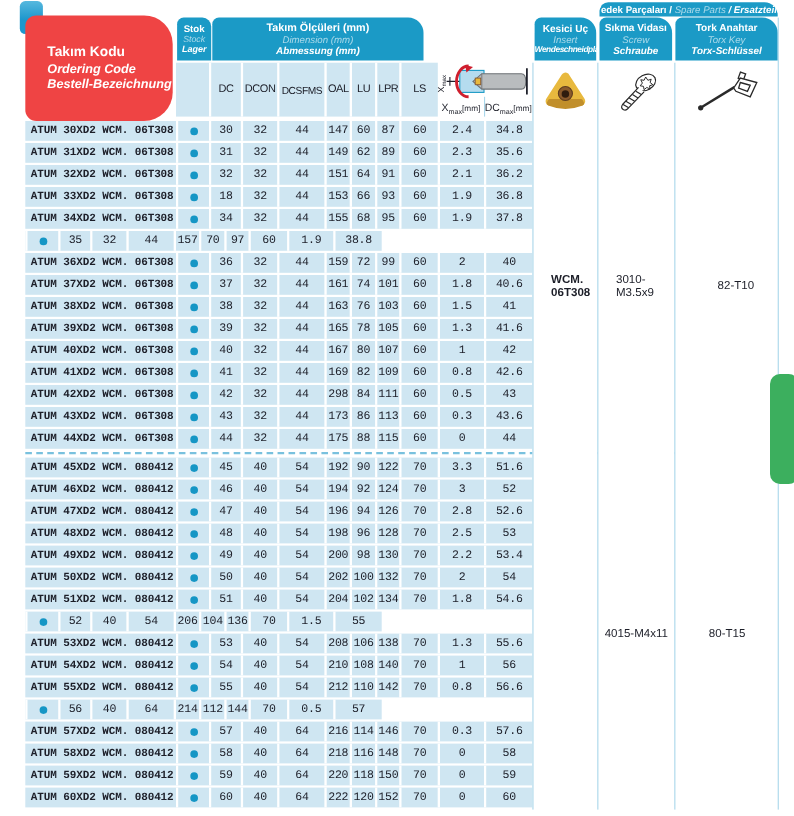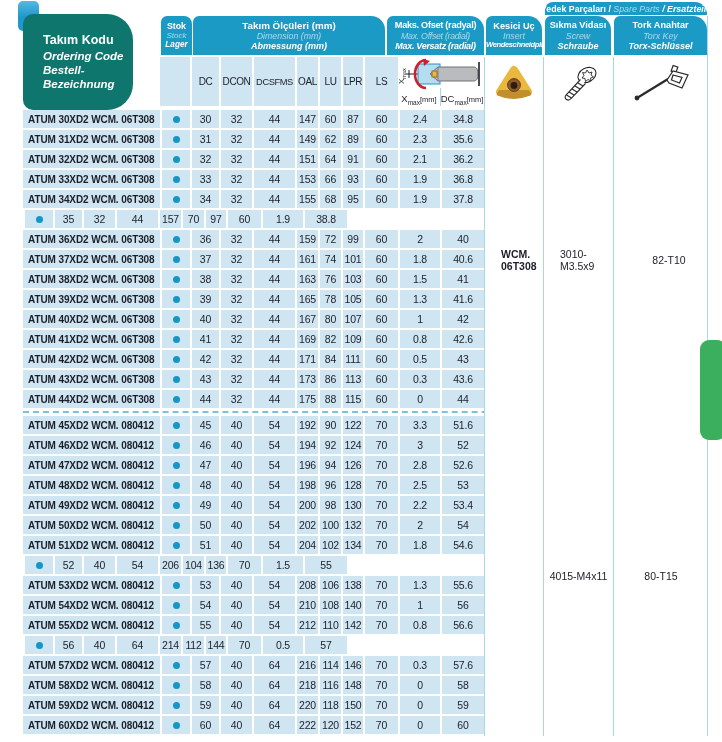--- a/index.html
+++ b/index.html
@@ -1,21 +1,21 @@
 <!DOCTYPE html>
 <html><head>
 <meta charset="utf-8">
 <style>
   html,body{margin:0;padding:0;background:#fff;}
   .page{position:relative;width:722px;height:742px;background:#fff;overflow:hidden;
         font-family:"Liberation Sans",sans-serif;}
   
   .tab-blue{position:absolute;left:18px;top:1px;width:21px;height:30px;border-radius:5px;
             background:linear-gradient(#56b8de,#1e97cd 55%);}
-  .hdr-red{position:absolute;left:23px;top:14px;width:110px;height:96px;background:#0f766e;
+  .hdr-red{position:absolute;left:23px;top:14px;width:134px;height:96px;background:#ef4444;
            border-radius:10px 26px 26px 10px;color:#fff;display:flex;flex-direction:column;
            justify-content:center;padding-left:20px;box-sizing:border-box;line-height:1.22;}
   .hdr-red .r1{font-size:12.5px;font-weight:700;}
   .hdr-red .r2{font-size:11.5px;font-weight:700;font-style:italic;}
   .hdr-teal{position:absolute;top:16px;height:39px;background:#1b9ac6;border-radius:6px 14px 0 0;
             color:#fff;display:flex;flex-direction:column;justify-content:center;text-align:center;
             line-height:1.15;box-sizing:border-box;}
   .h1{font-size:9.8px;font-weight:700;}
   .h2{font-size:8.8px;font-style:italic;color:rgba(255,255,255,.62);}
   .h3{font-size:9px;font-weight:700;font-style:italic;}
@@ -36,21 +36,21 @@
   .subcell{box-sizing:border-box;height:49px;background:#cfe6f2;border-left:2px solid #fff;
            display:flex;align-items:center;justify-content:center;font-size:10px;font-weight:500;
            color:#1c1e28;letter-spacing:-0.4px;}
   .subcell:first-child{border-left:none;}
   .off-label{position:absolute;top:90px;height:16px;display:flex;align-items:flex-end;justify-content:center;
              font-size:9.5px;font-weight:500;color:#1c1e28;}
   .off-label sub{font-size:6.5px;line-height:1;}
   .off-label .unit{font-size:7.5px;}
   .vsep{position:absolute;background:#a9d6ea;width:1px;}
   
-  .rows{position:absolute;left:23px;top:110px;width:461px;}
+  .rows{position:absolute;left:23px;top:110px;width:461px;font-family:Liberation Mono, monospace;}
   .row{display:flex;margin-bottom:2px;}
   .cell{box-sizing:border-box;height:18px;background:#cfe6f2;border-left:2px solid #fff;
         display:flex;align-items:center;justify-content:center;font-size:10.5px;color:#1c1e28;
         letter-spacing:-0.2px;}
   .c-code{width:137px;border-left:none;justify-content:flex-start;padding-left:5px;
           font-weight:700;font-size:10px;letter-spacing:-0.1px;white-space:pre;}
   .c-stock{width:30px;}
   .w29{width:29px}.w33{width:33px}.w43{width:43px}.w23a{width:23px}.w23b{width:23px}
   .w22{width:22px}.w35{width:35px}.w42{width:42px}.w44{width:44px}
   .bullet{width:7px;height:7px;border-radius:50%;background:#1596c5;display:inline-block;}
@@ -86,25 +86,20 @@
     <span class="h2" style="font-size:8px">Stock</span>
     <span class="h3" style="font-size:8.2px">Lager</span>
   </div>
 
   <div class="hdr-teal hdr-dims">
     <span class="h1">Takım Ölçüleri (mm)</span>
     <span class="h2">Dimension (mm)</span>
     <span class="h3">Abmessung (mm)</span>
   </div>
 
-  <div class="hdr-teal hdr-offset">
-    <span class="h1" style="font-size:9.2px;letter-spacing:-0.3px">Maks. Ofset (radyal)</span>
-    <span class="h2" style="letter-spacing:-0.3px">Max. Offset (radial)</span>
-    <span class="h3" style="letter-spacing:-0.3px">Max. Versatz (radial)</span>
-  </div>
 
   <div class="hdr-teal hdr-insert">
     <span class="h1" style="font-size:9.2px">Kesici Uç</span>
     <span class="h2">Insert</span>
     <span class="h3" style="font-size:7.6px;letter-spacing:-0.4px">Wendeschneidplatte</span>
   </div>
 
   <div class="hdr-yedek">
     <span class="b1">Yedek Parçaları / </span>
     <span class="b2">Spare Parts</span>
@@ -198,21 +193,21 @@
         <div class="cell w22">91</div>
         <div class="cell w35">60</div>
         <div class="cell w42">2.1</div>
         <div class="cell w44">36.2</div>
       </div>
       <div class="row">
         <div class="cell c-code">ATUM 33XD2 WCM. 06T308</div>
         <div class="cell c-stock">
           <span class="bullet"></span>
         </div>
-        <div class="cell w29">33</div>
+        <div class="cell w29">18</div>
         <div class="cell w33">32</div>
         <div class="cell w43">44</div>
         <div class="cell w23a">153</div>
         <div class="cell w23b">66</div>
         <div class="cell w22">93</div>
         <div class="cell w35">60</div>
         <div class="cell w42">1.9</div>
         <div class="cell w44">36.8</div>
       </div>
       <div class="row">
@@ -335,21 +330,21 @@
         <div class="cell w44">42.6</div>
       </div>
       <div class="row">
         <div class="cell c-code">ATUM 42XD2 WCM. 06T308</div>
         <div class="cell c-stock">
           <span class="bullet"></span>
         </div>
         <div class="cell w29">42</div>
         <div class="cell w33">32</div>
         <div class="cell w43">44</div>
-        <div class="cell w23a">171</div>
+        <div class="cell w23a">298</div>
         <div class="cell w23b">84</div>
         <div class="cell w22">111</div>
         <div class="cell w35">60</div>
         <div class="cell w42">0.5</div>
         <div class="cell w44">43</div>
       </div>
       <div class="row">
         <div class="cell c-code">ATUM 43XD2 WCM. 06T308</div>
         <div class="cell c-stock">
           <span class="bullet"></span>

